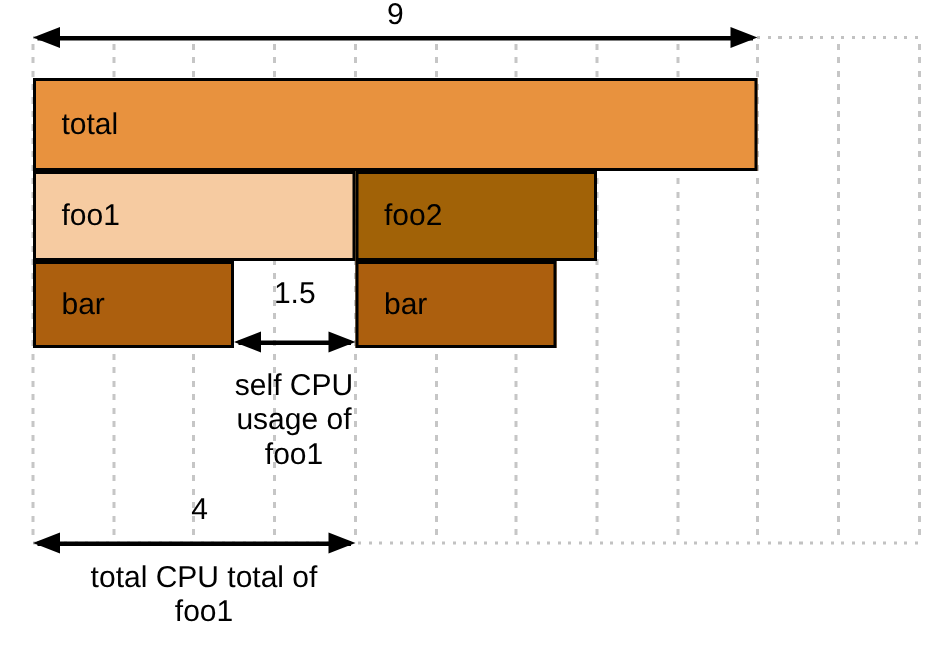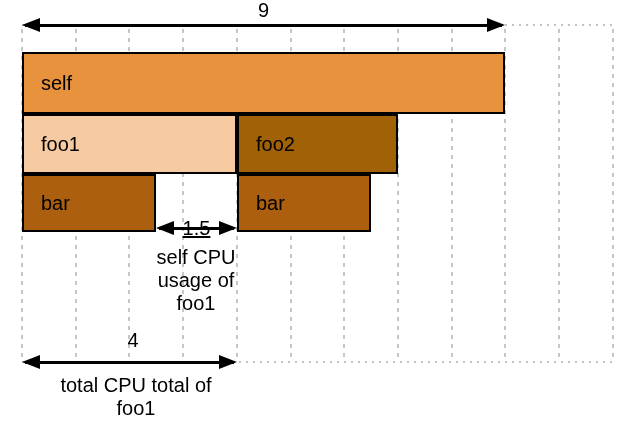--- a/index.html
+++ b/index.html
@@ -110,36 +110,36 @@
   <div class="hline bottom"></div>
 
   <div class="mlabel" style="left:22px; top:0px; width:483px;">9</div>
   <div class="arrow" style="left:22px; top:18px; width:483px;">
     <div class="head left"></div>
     <div class="shaft"></div>
     <div class="head right"></div>
   </div>
 
   <div class="frame" style="left: 22px; top: 52px; width: 483px; height: 62px; background: rgb(232, 146, 62);">
-    <span>self</span>
+    <span>total</span>
   </div>
   <div class="frame" style="left: 22px; top: 114px; width: 215px; height: 60px; background: rgb(246, 203, 161);">
     <span>foo1</span>
   </div>
   <div class="frame" style="left: 237px; top: 114px; width: 161px; height: 60px; background: #a16207;">
     <span>foo2</span>
   </div>
   <div class="frame" style="left: 22px; top: 174px; width: 134px; height: 58px; background: rgb(172, 95, 14);">
     <span>bar</span>
   </div>
   <div class="frame" style="left: 237px; top: 174px; width: 134px; height: 58px; background: rgb(172, 95, 14);">
     <span>bar</span>
   </div>
 
-  <div class="mlabel" style="left:156px; top:218px; width:81px;text-decoration:underline;">1.5</div>
+  <div class="mlabel" style="left:156px; top:186px; width:81px;">1.5</div>
   <div class="arrow" style="left:156px; top:221px; width:81px;">
     <div class="head left"></div>
     <div class="shaft"></div>
     <div class="head right"></div>
   </div>
   <div class="caption" style="left:86px; top:246px; width:220px;">self CPU
 usage of
 foo1</div>
 
   <div class="mlabel" style="left:22px; top:330px; width:222px;">4</div>

